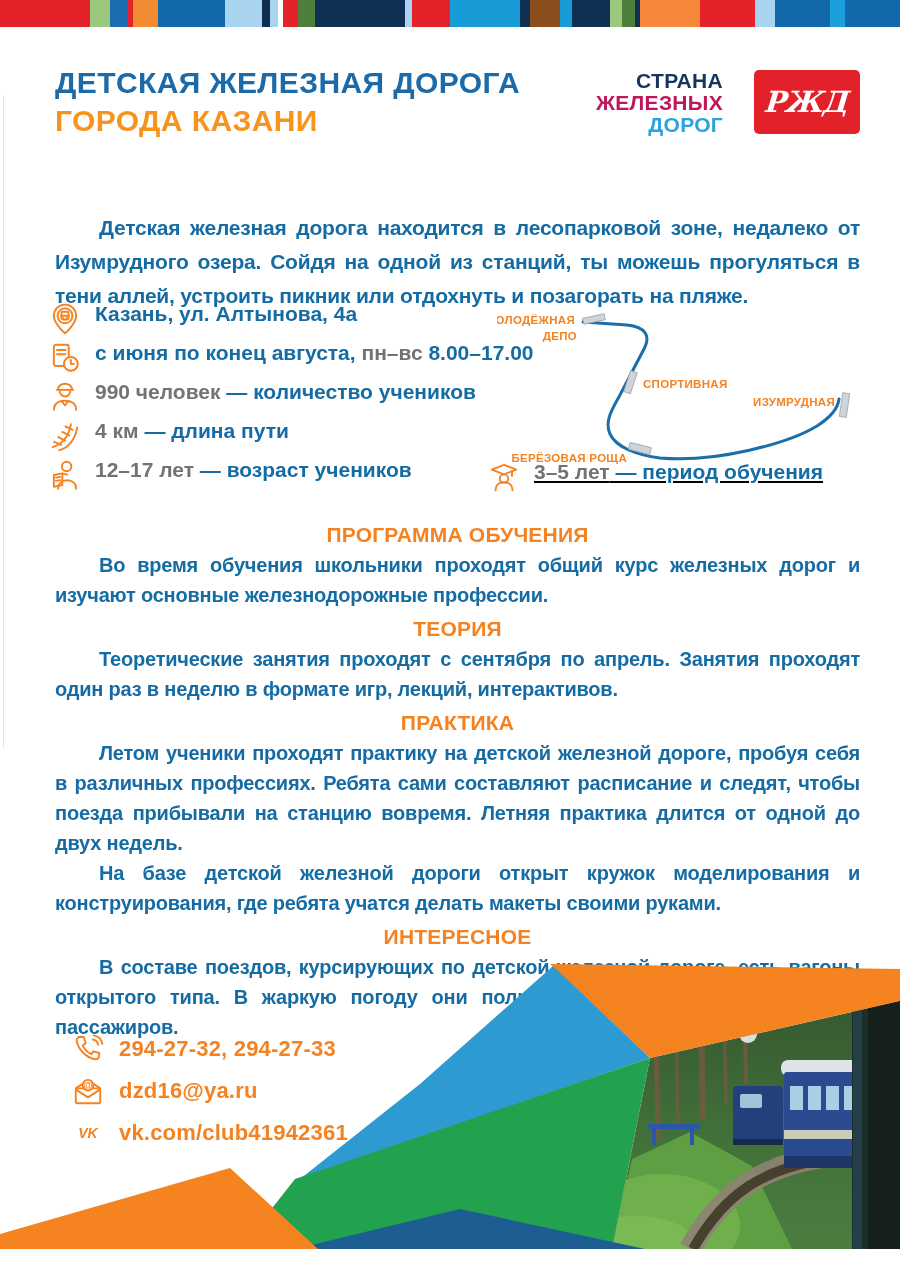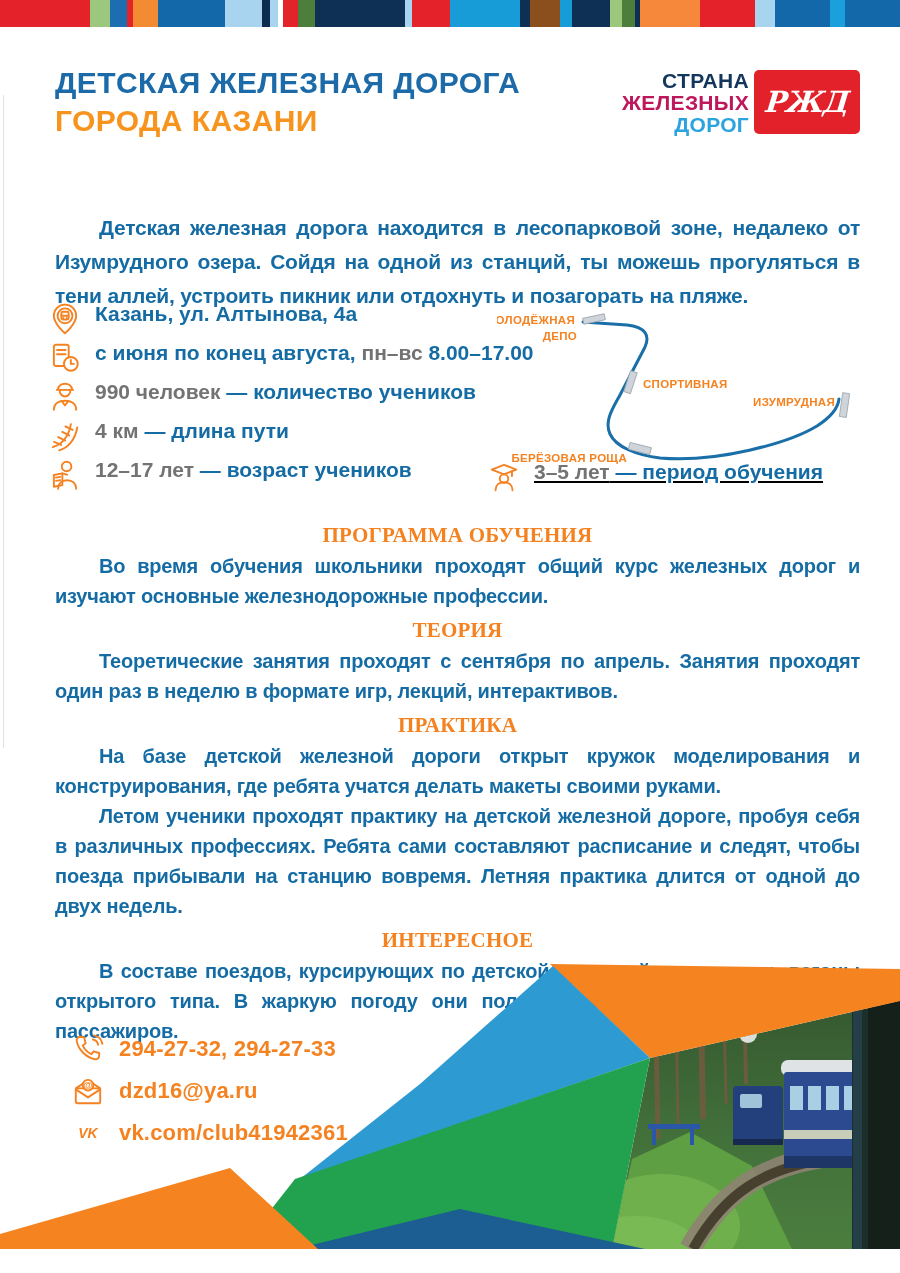--- a/index.html
+++ b/index.html
@@ -8,34 +8,34 @@
   
   .stripes{position:absolute;top:0;left:0;width:900px;height:27px;display:flex;}
   .stripes div{height:27px;}
   .left-line{position:absolute;left:3px;top:95px;width:1px;height:653px;background:#e2e2e2;}
 
   
   .header{position:absolute;top:64px;left:55px;right:40px;display:flex;justify-content:space-between;}
   .title{font-weight:800;font-size:30px;line-height:38px;letter-spacing:.4px;}
   .title-l1{color:#1c6ba8;}
   .title-l2{color:#f7941e;}
-  .brand{display:flex;align-items:flex-start;gap:5px;margin-top:6px;}
+  .brand{display:flex;align-items:flex-start;gap:31px;margin-top:6px;}
   .brand-text{text-align:right;font-weight:800;font-size:21px;line-height:22px;letter-spacing:.3px;}
   .brand-l1{color:#12365c;}
   .brand-l2{color:#be185d;}
   .brand-l3{color:#2aa3df;}
   .rzd-box{width:106px;height:64px;background:#e3212a;border-radius:5px;display:flex;align-items:center;justify-content:center;}
   .rzd-box span{color:#fff;font-weight:bold;font-style:italic;font-size:29px;font-family:"DejaVu Serif",serif;
                 transform:skewX(-6deg);letter-spacing:-1px;}
 
   
   .par{color:#156ca4;font-weight:bold;text-align:justify;text-indent:44px;}
   .intro{position:absolute;top:190px;left:55px;width:805px;font-size:21px;line-height:34px;letter-spacing:-.2px;}
   .sections{position:absolute;top:516px;left:55px;width:805px;}
-  .sec-h{color:#f58220;font-weight:800;font-size:21px;text-align:center;margin:7px 0 3px;letter-spacing:.2px;font-family:Liberation Serif, serif;}
+  .sec-h{color:#f58220;font-weight:800;font-size:21px;text-align:center;margin:7px 0 3px;letter-spacing:.2px;}
   .sec-p{font-size:20px;line-height:30px;letter-spacing:-.2px;margin:0;}
 
   
   .facts{position:absolute;top:302px;left:48px;width:470px;}
   .fact-row{display:flex;align-items:flex-start;gap:13px;height:39px;}
   .fact-text{font-size:21px;font-weight:bold;color:#156ca4;white-space:nowrap;}
   .hl{color:#737373;}
   .fact-period{position:absolute;top:460px;left:487px;width:400px;text-decoration:underline;}
   .icon{width:34px;height:34px;flex:0 0 34px;}
   .icon svg{width:34px;height:34px;display:block;}
@@ -206,22 +206,22 @@
     <text x="338" y="106" text-anchor="end" class="station-label">ИЗУМРУДНАЯ</text>
     <text x="130" y="162" text-anchor="end" class="station-label">БЕРЁЗОВАЯ РОЩА</text>
   </svg>
 
   <div class="sections">
     <div class="sec-h">ПРОГРАММА ОБУЧЕНИЯ</div>
     <p class="par sec-p">Во время обучения школьники проходят общий курс железных дорог и изучают основные железнодорожные профессии.</p>
     <div class="sec-h">ТЕОРИЯ</div>
     <p class="par sec-p">Теоретические занятия проходят с сентября по апрель. Занятия проходят один раз в неделю в формате игр, лекций, интерактивов.</p>
     <div class="sec-h">ПРАКТИКА</div>
+    <p class="par sec-p">Летом ученики проходят практику на детской железной дороге, пробуя себя в различных профессиях. Ребята сами составляют расписание и следят, чтобы поезда прибывали на станцию вовремя. Летняя практика длится от одной до двух недель.</p>
     <p class="par sec-p">На базе детской железной дороги открыт кружок моделирования и конструирования, где ребята учатся делать макеты своими руками.</p>
-    <p class="par sec-p">Летом ученики проходят практику на детской железной дороге, пробуя себя в различных профессиях. Ребята сами составляют расписание и следят, чтобы поезда прибывали на станцию вовремя. Летняя практика длится от одной до двух недель.</p>
     <div class="sec-h">ИНТЕРЕСНОЕ</div>
     <p class="par sec-p">В составе поездов, курсирующих по детской железной дороге, есть вагоны открытого типа. В жаркую погоду они пользуются особым спросом среди пассажиров.</p>
   </div>
 
   <div class="contacts">
     <div class="contact-row">
       <span class="icon">
         <svg viewBox="0 0 32 32" class="oicon">
             <path d="M8.8 4.5C6.5 4.5 5 6.3 5.4 8.6 6.8 16.5 14.5 24.2 22.4 25.6 24.7 26 26.5 24.5 26.5 22.2V19.8L21.3 18.2 19.2 20.9C15.6 19.2 12.8 16.4 11.1 12.8L13.8 10.7 12.2 4.8Z"></path>
             <path d="M20.5 7a6 6 0 0 1 5 5"></path>

